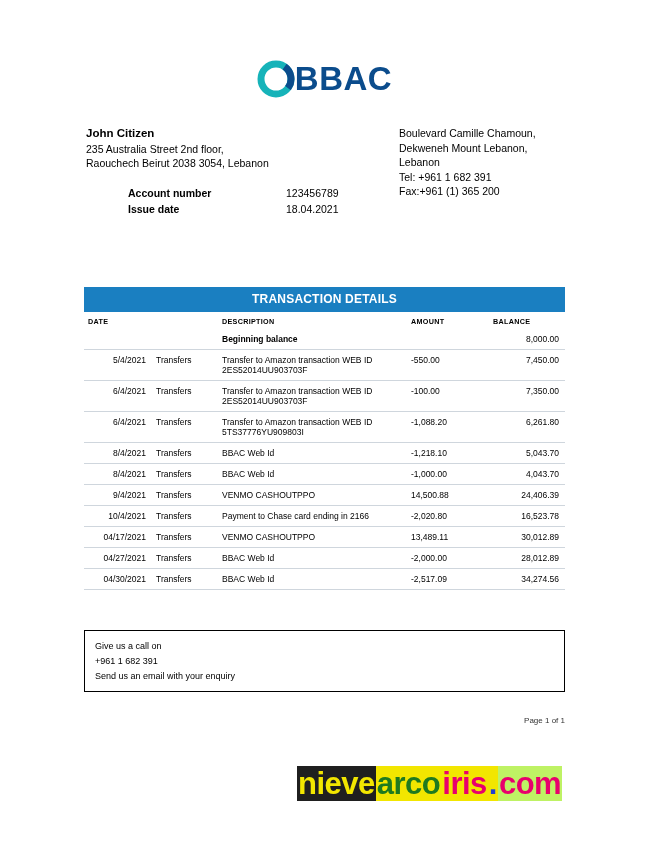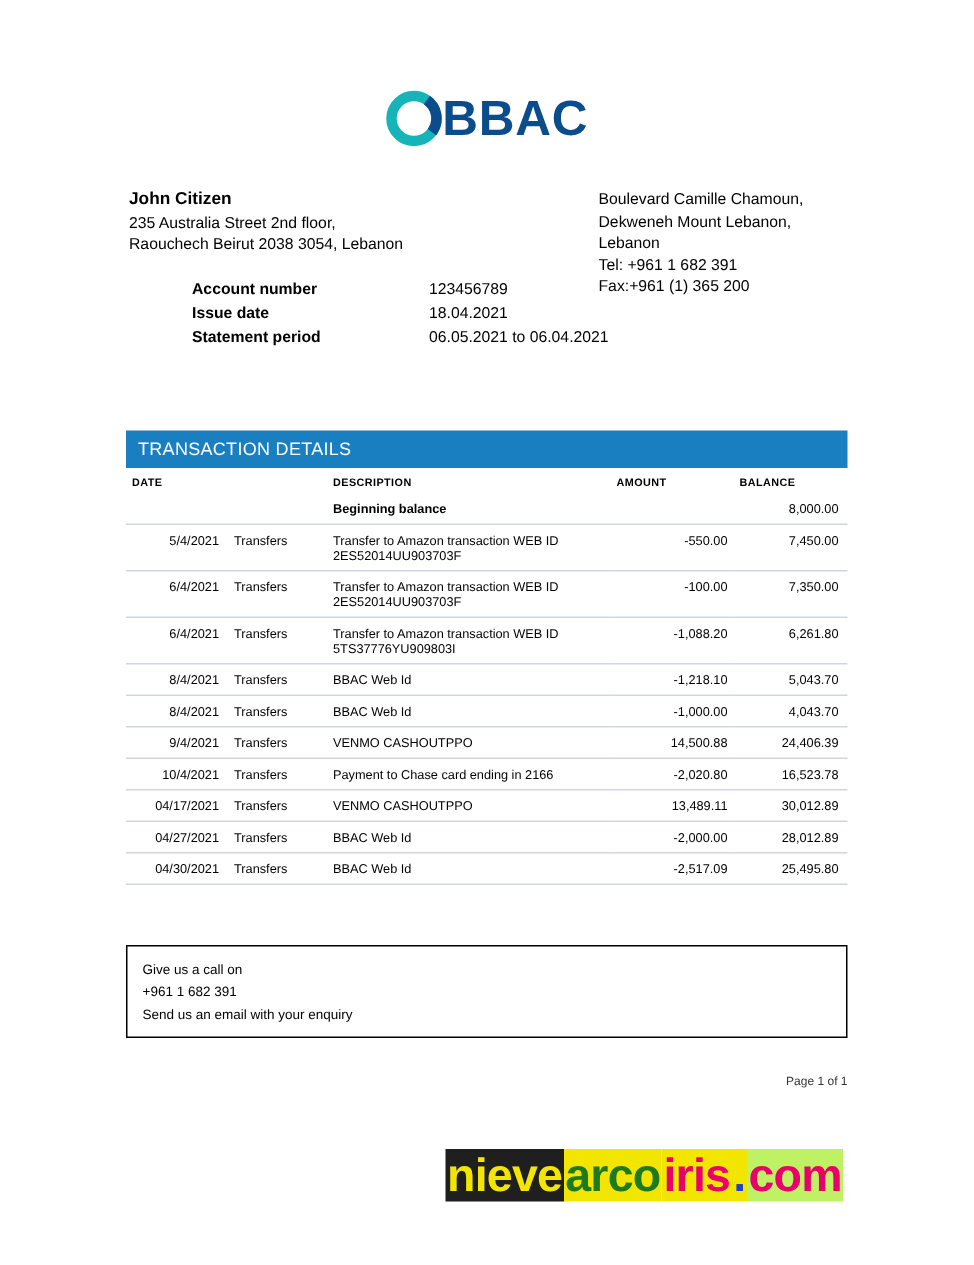--- a/index.html
+++ b/index.html
@@ -91,24 +91,25 @@
   
   .table-wrap {
     position: absolute;
     left: 84px;
     top: 287px;
     width: 481px;
   }
   .table-title {
     background: #1a7fc1;
     color: #ffffff;
-    font-weight: normal;
+    font-weight: bold;
     font-size: 12px;
     padding: 5px 8px 6px 8px;
     letter-spacing: 0.2px;
+    text-align: center;
   }
   table.tx {
     width: 100%;
     border-collapse: collapse;
     font-size: 8.5px;
   }
   table.tx th {
     font-size: 7.2px;
     font-weight: bold;
     letter-spacing: 0.3px;
@@ -118,21 +119,21 @@
     color: #000;
   }
   table.tx td {
     padding: 5px 4px;
     vertical-align: top;
     border-bottom: 1px solid #cfd6dd;
   }
   .col-date   { width: 58px; text-align: right; padding-right: 6px !important;}
   .col-type   { width: 58px; }
   .col-desc   { }
-  .col-amount { width: 74px; text-align: right; }
+  .col-amount { width: 74px; }
   .col-bal    { width: 66px; text-align: right; padding-right: 6px !important;}
   th.col-date { text-align: left; padding-left: 4px !important;}
   th.col-amount { text-align: right; }
   th.col-bal { text-align: right; }
   .row-begin td {
     border-bottom: 1px solid #cfd6dd;
     font-weight: bold;
   }
   .row-begin .col-bal { font-weight: normal; }
   .desc-line2 { display: block; }
@@ -208,24 +209,20 @@
   </div>
 
   <div class="acct-block">
     <div class="acct-row">
       <span class="acct-label">Account number</span>
       <span class="acct-value">123456789</span>
     </div>
     <div class="acct-row">
       <span class="acct-label">Issue date</span>
       <span class="acct-value">18.04.2021</span>
-    </div>
-    <div class="acct-row">
-      <span class="acct-label">Statement period</span>
-      <span class="acct-value">06.05.2021 to 06.04.2021</span>
     </div>
   </div>
 
   <div class="table-wrap">
     <div class="table-title">TRANSACTION DETAILS</div>
     <table class="tx">
       <thead>
         <tr class="head-sep">
           <th class="col-date">DATE</th>
           <th class="col-type"></th>
@@ -322,21 +319,21 @@
           <td class="col-desc">BBAC Web Id</td>
           <td class="col-amount">-2,000.00</td>
           <td class="col-bal">28,012.89</td>
         </tr>
 
         <tr>
           <td class="col-date">04/30/2021</td>
           <td class="col-type">Transfers</td>
           <td class="col-desc">BBAC Web Id</td>
           <td class="col-amount">-2,517.09</td>
-          <td class="col-bal">25,495.80</td>
+          <td class="col-bal">34,274.56</td>
         </tr>
       </tbody>
     </table>
   </div>
 
   <div class="contact-box">
     <div>Give us a call on</div>
     <div>+961 1 682 391</div>
     <div>Send us an email with your enquiry</div>
   </div>

